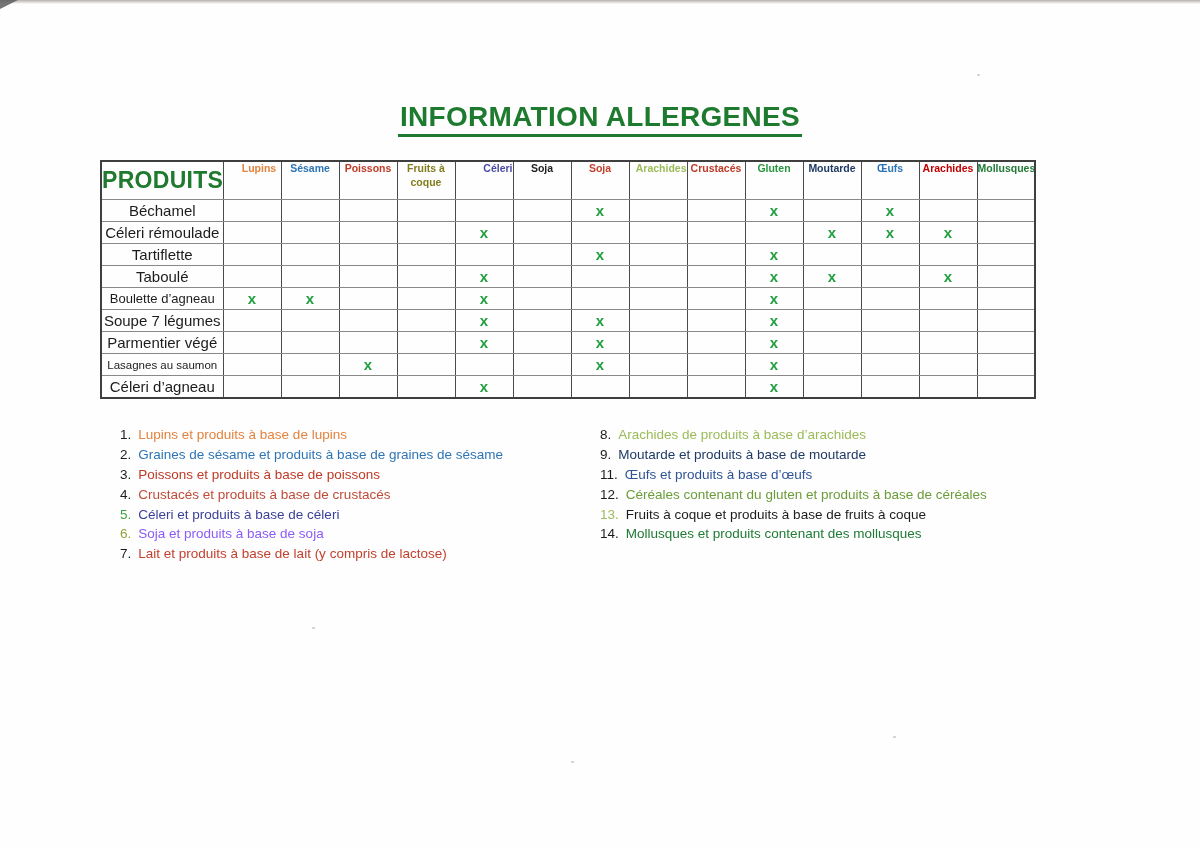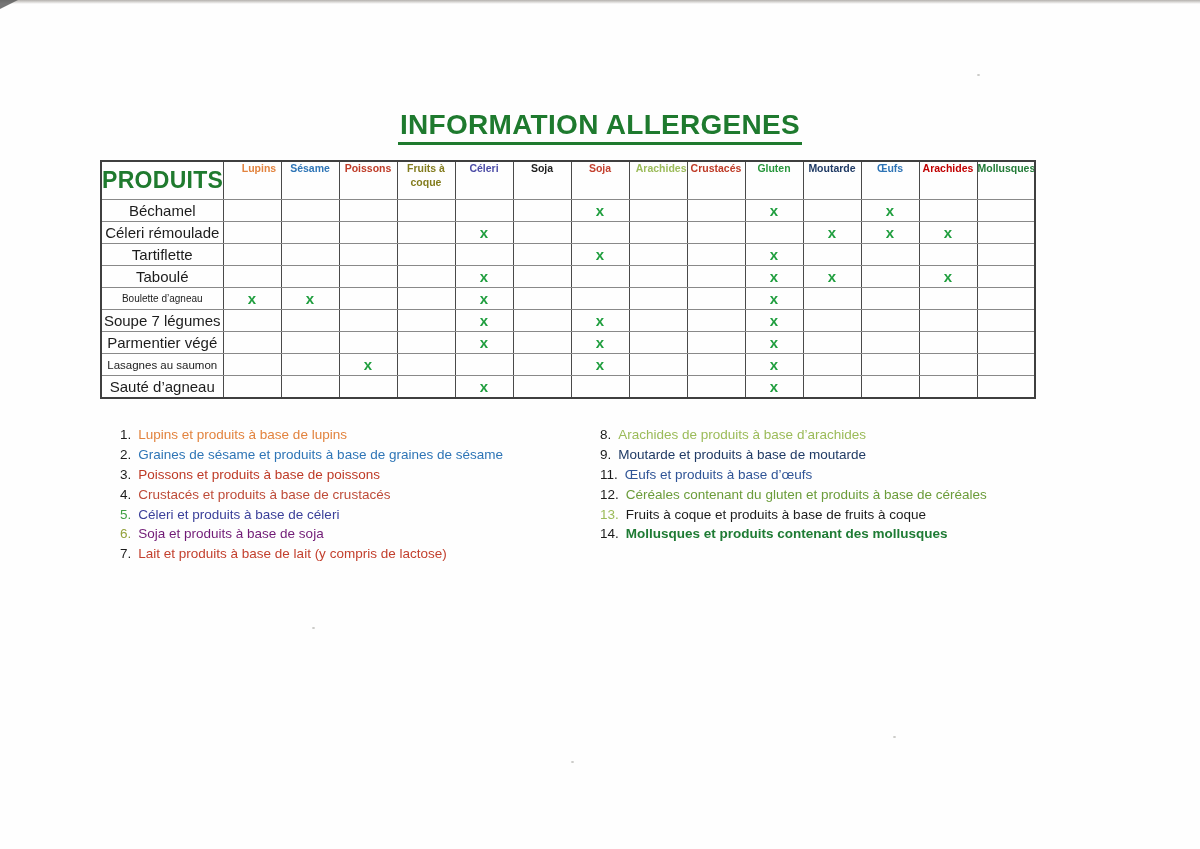--- a/index.html
+++ b/index.html
@@ -10,21 +10,21 @@
     color:#1c1c1c;
   }
   
   .scan-top { position:absolute; top:0; left:0; width:1200px; height:4px;
     background:linear-gradient(#b4b1ad, rgba(255,255,255,0)); }
   .scan-corner { position:absolute; top:0; left:0; width:0; height:0;
     border-top:9px solid #5e5e5e; border-right:18px solid transparent; opacity:.85; }
   .speck { position:absolute; width:3px; height:2px; background:#c9c9c6; border-radius:50%; }
 
   
-  .title-wrap { position:absolute; top:101px; left:0; width:1200px; text-align:center;margin-top:8px; }
+  .title-wrap { position:absolute; top:101px; left:0; width:1200px; text-align:center; }
   .title {
     display:inline-block; font-size:28px; font-weight:bold; color:#1E7A2E;
     letter-spacing:.3px; border-bottom:3px solid #1E7A2E; padding:0 2px 1px 2px;
   }
 
   
   table.allergens {
     position:absolute; left:100px; top:160px; width:936px;
     border-collapse:collapse; table-layout:fixed;
     border:2px solid #3f3f3f;
@@ -36,21 +36,21 @@
   }
   th.products-header {
     height:37px; vertical-align:middle; text-align:center;
     font-size:23px; font-weight:bold; letter-spacing:.3px;
   }
   th.col-header {
     height:37px; vertical-align:top; text-align:center;
     font-size:10.5px; font-weight:bold; line-height:1.3; padding-top:2px;
   }
   td.product { height:21px; text-align:center; font-size:15px; color:#1c1c1c; white-space:nowrap; }
-  td.product.mid   { font-size:10px; }
+  td.product.mid   { font-size:13px; }
   td.product.small { font-size:11.5px; }
   td.cell { height:21px; text-align:center; }
   td.cell .mark { font-weight:bold; font-size:15px; line-height:1; }
 
   
   .legend-col { position:absolute; top:425px; }
   #legend-left  { left:120px; }
   #legend-right { left:600px; }
   .legend-item { height:19.8px; display:flex; align-items:center; font-size:13.5px; white-space:nowrap; }
   .legend-item .num { margin-right:7px; }
@@ -87,21 +87,21 @@
       <col>
       <col>
     </colgroup>
     <thead>
       <tr>
         <th class="products-header" style="color: rgb(31, 122, 46);">PRODUITS</th>
         <th class="col-header" style="color: rgb(226, 131, 62); padding-left: 14px;">Lupins</th>
         <th class="col-header" style="color: rgb(46, 117, 182);">Sésame</th>
         <th class="col-header" style="color: rgb(190, 58, 38);">Poissons</th>
         <th class="col-header" style="color: rgb(131, 124, 30);">Fruits à coque</th>
-        <th class="col-header" style="color: rgb(74, 74, 165);">Céleri</th>
+        <th class="col-header" style="color: rgb(74, 74, 165); text-align: right;">Céleri</th>
         <th class="col-header" style="color: rgb(31, 31, 31);">Soja</th>
         <th class="col-header" style="color: rgb(195, 64, 46);">Soja</th>
         <th class="col-header" style="color: rgb(155, 187, 89); text-align: right;">Arachides</th>
         <th class="col-header" style="color: rgb(190, 58, 38);">Crustacés</th>
         <th class="col-header" style="color: rgb(39, 150, 60);">Gluten</th>
         <th class="col-header" style="color: rgb(31, 58, 100);">Moutarde</th>
         <th class="col-header" style="color: rgb(46, 116, 181);">Œufs</th>
         <th class="col-header" style="color: rgb(192, 0, 0);">Arachides</th>
         <th class="col-header" style="color: rgb(33, 122, 54);">Mollusques</th>
       </tr>
@@ -237,21 +237,21 @@
         <td class="cell"><span class="mark" style="color: rgb(31, 158, 62);">x</span></td>
         <td class="cell"></td>
         <td class="cell"></td>
         <td class="cell"><span class="mark" style="color: rgb(31, 158, 62);">x</span></td>
         <td class="cell"></td>
         <td class="cell"></td>
         <td class="cell"></td>
         <td class="cell"></td>
       </tr>
       <tr>
-        <td class="product">Sauté d’agneau</td>
+        <td class="product">Céleri d’agneau</td>
         <td class="cell"></td>
         <td class="cell"></td>
         <td class="cell"></td>
         <td class="cell"></td>
         <td class="cell"><span class="mark" style="color: rgb(31, 158, 62);">x</span></td>
         <td class="cell"></td>
         <td class="cell"></td>
         <td class="cell"></td>
         <td class="cell"></td>
         <td class="cell"><span class="mark" style="color: rgb(31, 158, 62);">x</span></td>
@@ -279,21 +279,21 @@
     <div class="legend-item">
       <span class="num" style="color: rgb(28, 28, 28);">4.</span>
       <span class="txt" style="color: rgb(190, 75, 56);">Crustacés et produits à base de crustacés</span>
     </div>
     <div class="legend-item">
       <span class="num" style="color: rgb(63, 160, 68);">5.</span>
       <span class="txt" style="color: rgb(58, 63, 153);">Céleri et produits à base de céleri</span>
     </div>
     <div class="legend-item">
       <span class="num" style="color: rgb(147, 161, 60);">6.</span>
-      <span class="txt" style="color: #701a75;">Soja et produits à base de soja</span>
+      <span class="txt" style="color: #8b5cf6;">Soja et produits à base de soja</span>
     </div>
     <div class="legend-item">
       <span class="num" style="color: rgb(28, 28, 28);">7.</span>
       <span class="txt" style="color: rgb(195, 64, 46);">Lait et produits à base de lait (y compris de lactose)</span>
     </div>
   </div>
 <div id="legend-right" class="legend-col">
     <div class="legend-item">
       <span class="num" style="color: rgb(28, 28, 28);">8.</span>
       <span class="txt" style="color: rgb(155, 187, 89);">Arachides de produits à base d’arachides</span>
@@ -309,15 +309,15 @@
     <div class="legend-item">
       <span class="num" style="color: rgb(28, 28, 28);">12.</span>
       <span class="txt" style="color: rgb(107, 156, 58);">Céréales contenant du gluten et produits à base de céréales</span>
     </div>
     <div class="legend-item">
       <span class="num" style="color: rgb(155, 187, 89);">13.</span>
       <span class="txt" style="color: rgb(28, 28, 28);">Fruits à coque et produits à base de fruits à coque</span>
     </div>
     <div class="legend-item">
       <span class="num" style="color: rgb(28, 28, 28);">14.</span>
-      <span class="txt" style="color: rgb(30, 123, 52); font-weight: bold;">Mollusques et produits contenant des mollusques</span>
+      <span class="txt" style="color: rgb(30, 123, 52);">Mollusques et produits contenant des mollusques</span>
     </div>
   </div>
 
 </body></html>

